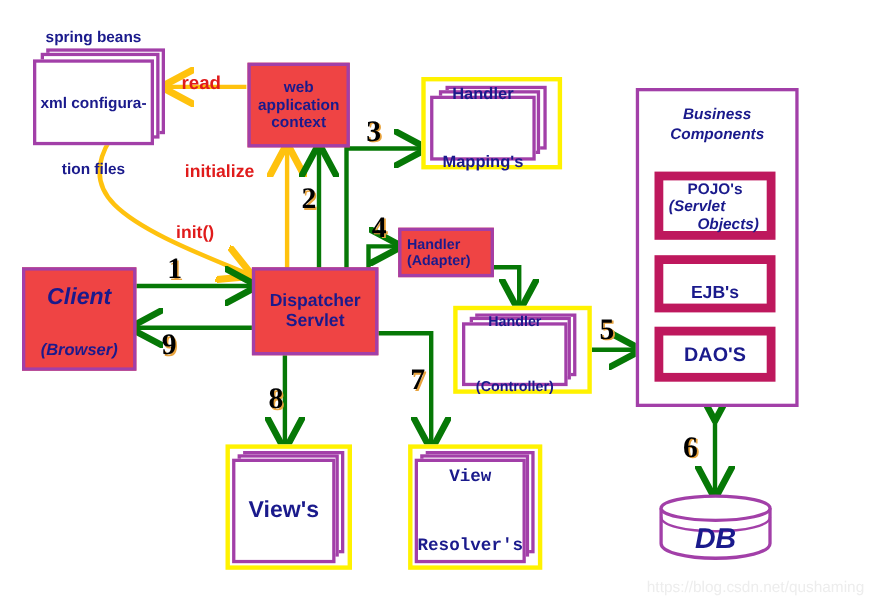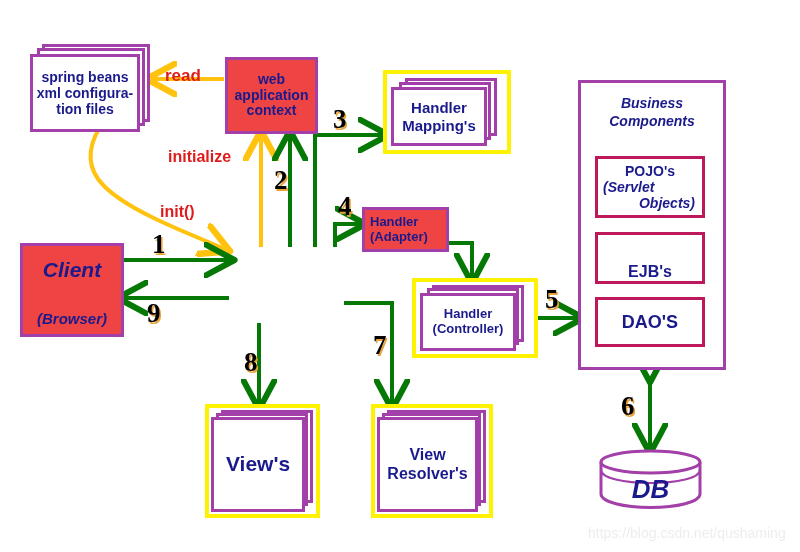--- a/index.html
+++ b/index.html
@@ -14,24 +14,24 @@
        color:#1A1A8C;font-weight:bold;line-height:1.12;text-align:center;}
   .box .ln{display:block;white-space:nowrap;}
 
   
   .stack{position:absolute;box-sizing:border-box;}
   .stack .sh1,.stack .sh2{position:absolute;box-sizing:border-box;
         border:3px solid #A23FA8;background:#fff;}
   .stack .front{position:absolute;box-sizing:border-box;background:#fff;
         border:3px solid #A23FA8;display:flex;flex-direction:column;
         align-items:center;justify-content:center;
-        color:#1A1A8C;font-weight:bold;line-height:1.15;text-align:center;}
+        color:#1A1A8C;font-weight:bold;line-height:1.15;text-align:center;gap:44px;}
   .ybox{position:absolute;box-sizing:border-box;border:4px solid #FFF200;background:#fff;}
 
-  .green-bx{position:absolute;box-sizing:border-box;border:3px solid #be185d;
+  .green-bx{position:absolute;box-sizing:border-box;border:8px solid #be185d;
        background:#fff;display:flex;flex-direction:column;justify-content:center;
        color:#1A1A8C;font-weight:bold;line-height:1.15;text-align:center;}
 
   .lbl{position:absolute;font-weight:bold;white-space:nowrap;}
   .num{position:absolute;font-weight:bold;color:#000;
        font-family:"Liberation Serif","DejaVu Serif",serif;font-size:27px;
        text-shadow:1.5px 1.5px 0 #E8A33D;}
   .red{color:#E01B1B;}
   .wm{position:absolute;color:#EDEDED;font-size:14px;white-space:nowrap;}
 
@@ -123,38 +123,42 @@
         <span class="ln">(Controller)</span>
       </div>
     </div>
   </div>
 
   <div class="box" style="left:20px;top:243px;width:104px;height:94px;justify-content:space-between;padding:12px 0 6px 0;font-style:italic;">
     <span class="ln" style="font-size:21px;">Client</span>
     <span class="ln" style="font-size:15px;">(Browser)</span>
   </div>
 
+  <div class="box" style="left:229px;top:243px;width:115px;height:80px;font-size:16px;">
+    <span class="ln">Dispatcher</span>
+    <span class="ln">Servlet</span>
+  </div>
 
   <div style="position:absolute;left:205px;top:404px;width:115px;height:114px;">
     <div class="ybox" style="left:0;top:0;width:115px;height:114px;"></div>
     <div class="stack" style="left:6px;top:6px;width:103px;height:122px;">
       <div class="sh1" style="left:10px;top:0;width:92px;height:93px;"></div>
       <div class="sh2" style="left:5px;top:3px;width:92px;height:93px;"></div>
       <div class="front" style="left:0;top:7px;width:94px;height:95px;font-size:21px;">
         <span class="ln">View's</span>
       </div>
     </div>
   </div>
 
   <div style="position:absolute;left:371px;top:404px;width:122px;height:114px;">
     <div class="ybox" style="left:0;top:0;width:122px;height:114px;"></div>
     <div class="stack" style="left:6px;top:6px;width:110px;height:102px;">
       <div class="sh1" style="left:10px;top:0;width:99px;height:93px;"></div>
       <div class="sh2" style="left:5px;top:3px;width:99px;height:93px;"></div>
-      <div class="front" style="left:0;top:7px;width:101px;height:95px;font-size:16px;">
+      <div class="front" style="left:0;top:7px;width:101px;height:95px;font-size:16px;font-family:Liberation Mono, monospace;">
         <span class="ln">View</span>
         <span class="ln">Resolver's</span>
       </div>
     </div>
   </div>
 
   <div style="position:absolute;left:578px;top:80px;width:148px;height:290px;
               box-sizing:border-box;border:3px solid #A23FA8;background:#fff;">
     <div style="text-align:center;color:#1A1A8C;font-weight:bold;font-style:italic;
                 font-size:14px;line-height:1.25;padding-top:12px;">

